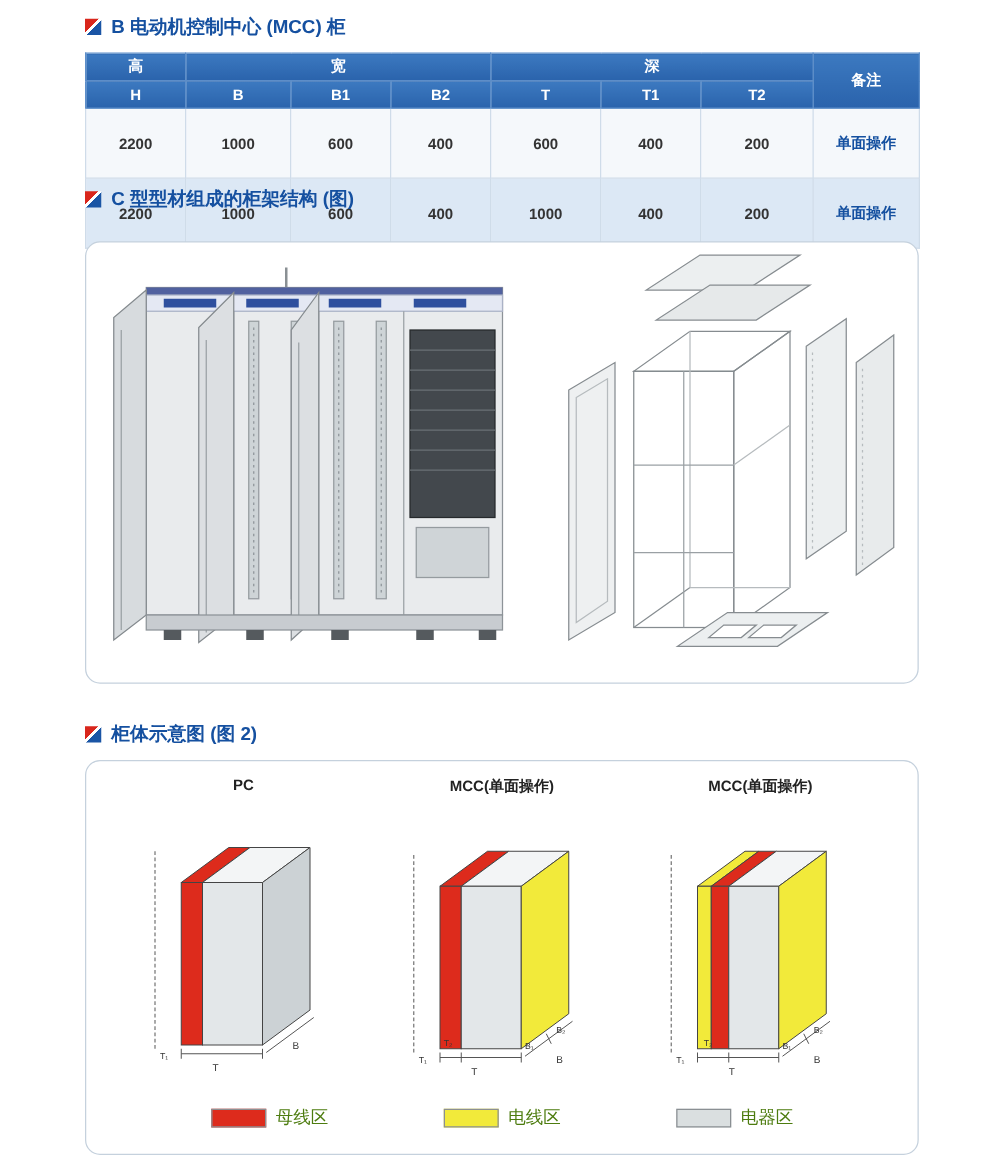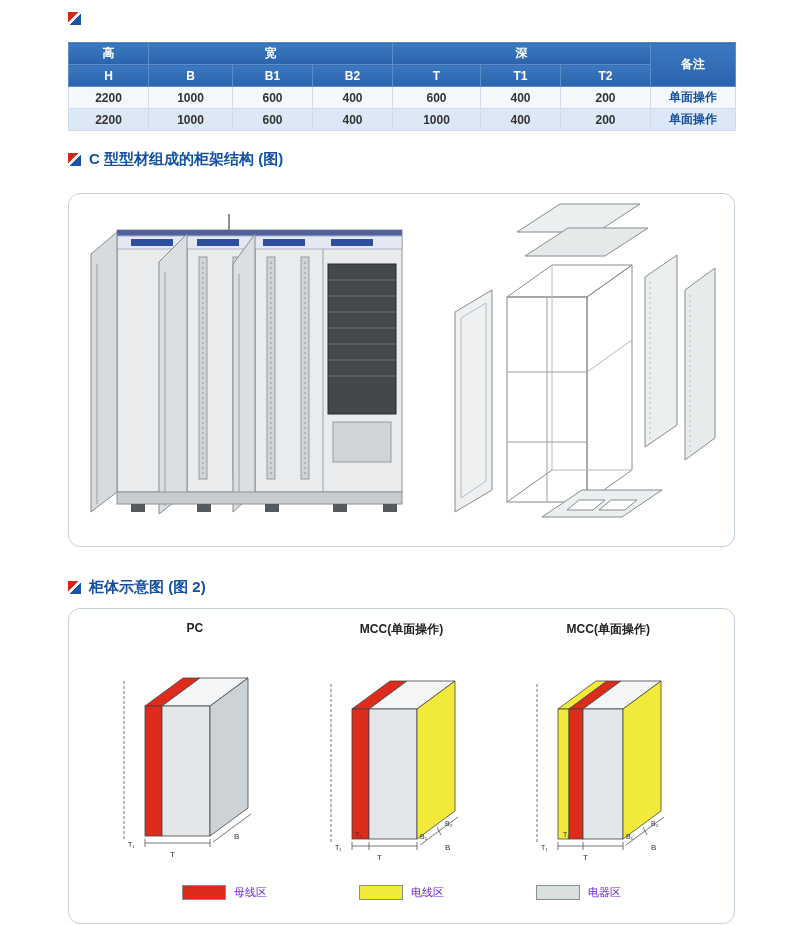--- a/index.html
+++ b/index.html
@@ -11,21 +11,21 @@
                  color:#1550a0;font-weight:bold;font-size:15px;}
   .title-icon{width:13px;height:13px;flex:0 0 13px;
               background:linear-gradient(135deg,#d9261c 0%,#d9261c 42%,#ffffff 42%,#ffffff 54%,#1a55a5 54%,#1a55a5 100%);}
   .st-b{top:12px}.st-c{top:150px}.st-d{top:578px}
 
   
   .spec-table{position:absolute;left:68px;top:42px;width:667px;border-collapse:collapse;
               font-size:12px;table-layout:fixed;}
   .spec-table th{background:linear-gradient(#3c79c0,#2a63ac);color:#ffffff;font-weight:bold;
                  border:1px solid #5d8ec9;height:21px;padding:0;text-align:center;}
-  .spec-table td{border:1px solid #cfdce9;height:21px;padding:0;text-align:center;
+  .spec-table td{border:1px solid #cfdce9;height:21px;padding:17px;text-align:center;
                  color:#333;font-weight:bold;}
   .row-light td{background:#f5f8fb;}
   .row-blue td{background:#dce8f5;}
   .spec-table td.remark{color:#1550a0;margin-left:30px;}
 
   
   .panel{position:absolute;left:68px;width:665px;background:#ffffff;
          border:1px solid #c5d1dd;border-radius:12px;}
   .panel-c{top:193px;height:352px;}
   .panel-d{top:608px;height:314px;}
@@ -39,29 +39,30 @@
   .diagram{display:flex;flex-direction:column;align-items:center;}
   .diagram-label{font-size:12px;font-weight:bold;color:#222;margin-bottom:16px;}
   .box-svg{width:190px;height:225px;}
 
   .legend-row{display:flex;justify-content:center;align-items:center;gap:92px;margin-top:6px;}
   .legend-item{display:flex;align-items:center;gap:8px;}
   .swatch{width:42px;height:13px;border:1px solid #8a8f93;display:inline-block;}
   .swatch-red{background:#dd2b1c;}
   .swatch-yellow{background:#f2ea3a;}
   .swatch-gray{background:#dadfe0;}
-  .legend-label{font-size:11px;color:#6d28d9;}
+  .legend-label{font-size:14px;color:#4d7c0f;}
 </style>
 </head>
 <body>
 
 <div class="page">
 
   <div class="section-title st-b">
     <span class="title-icon"></span>
+    <span>B 电动机控制中心 (MCC) 柜</span>
   </div>
 
   <table class="spec-table">
     <colgroup>
       <col style="width:80px">
         <col style="width:84px">
         <col style="width:80px">
         <col style="width:80px">
       <col style="width:88px">
         <col style="width:80px">

